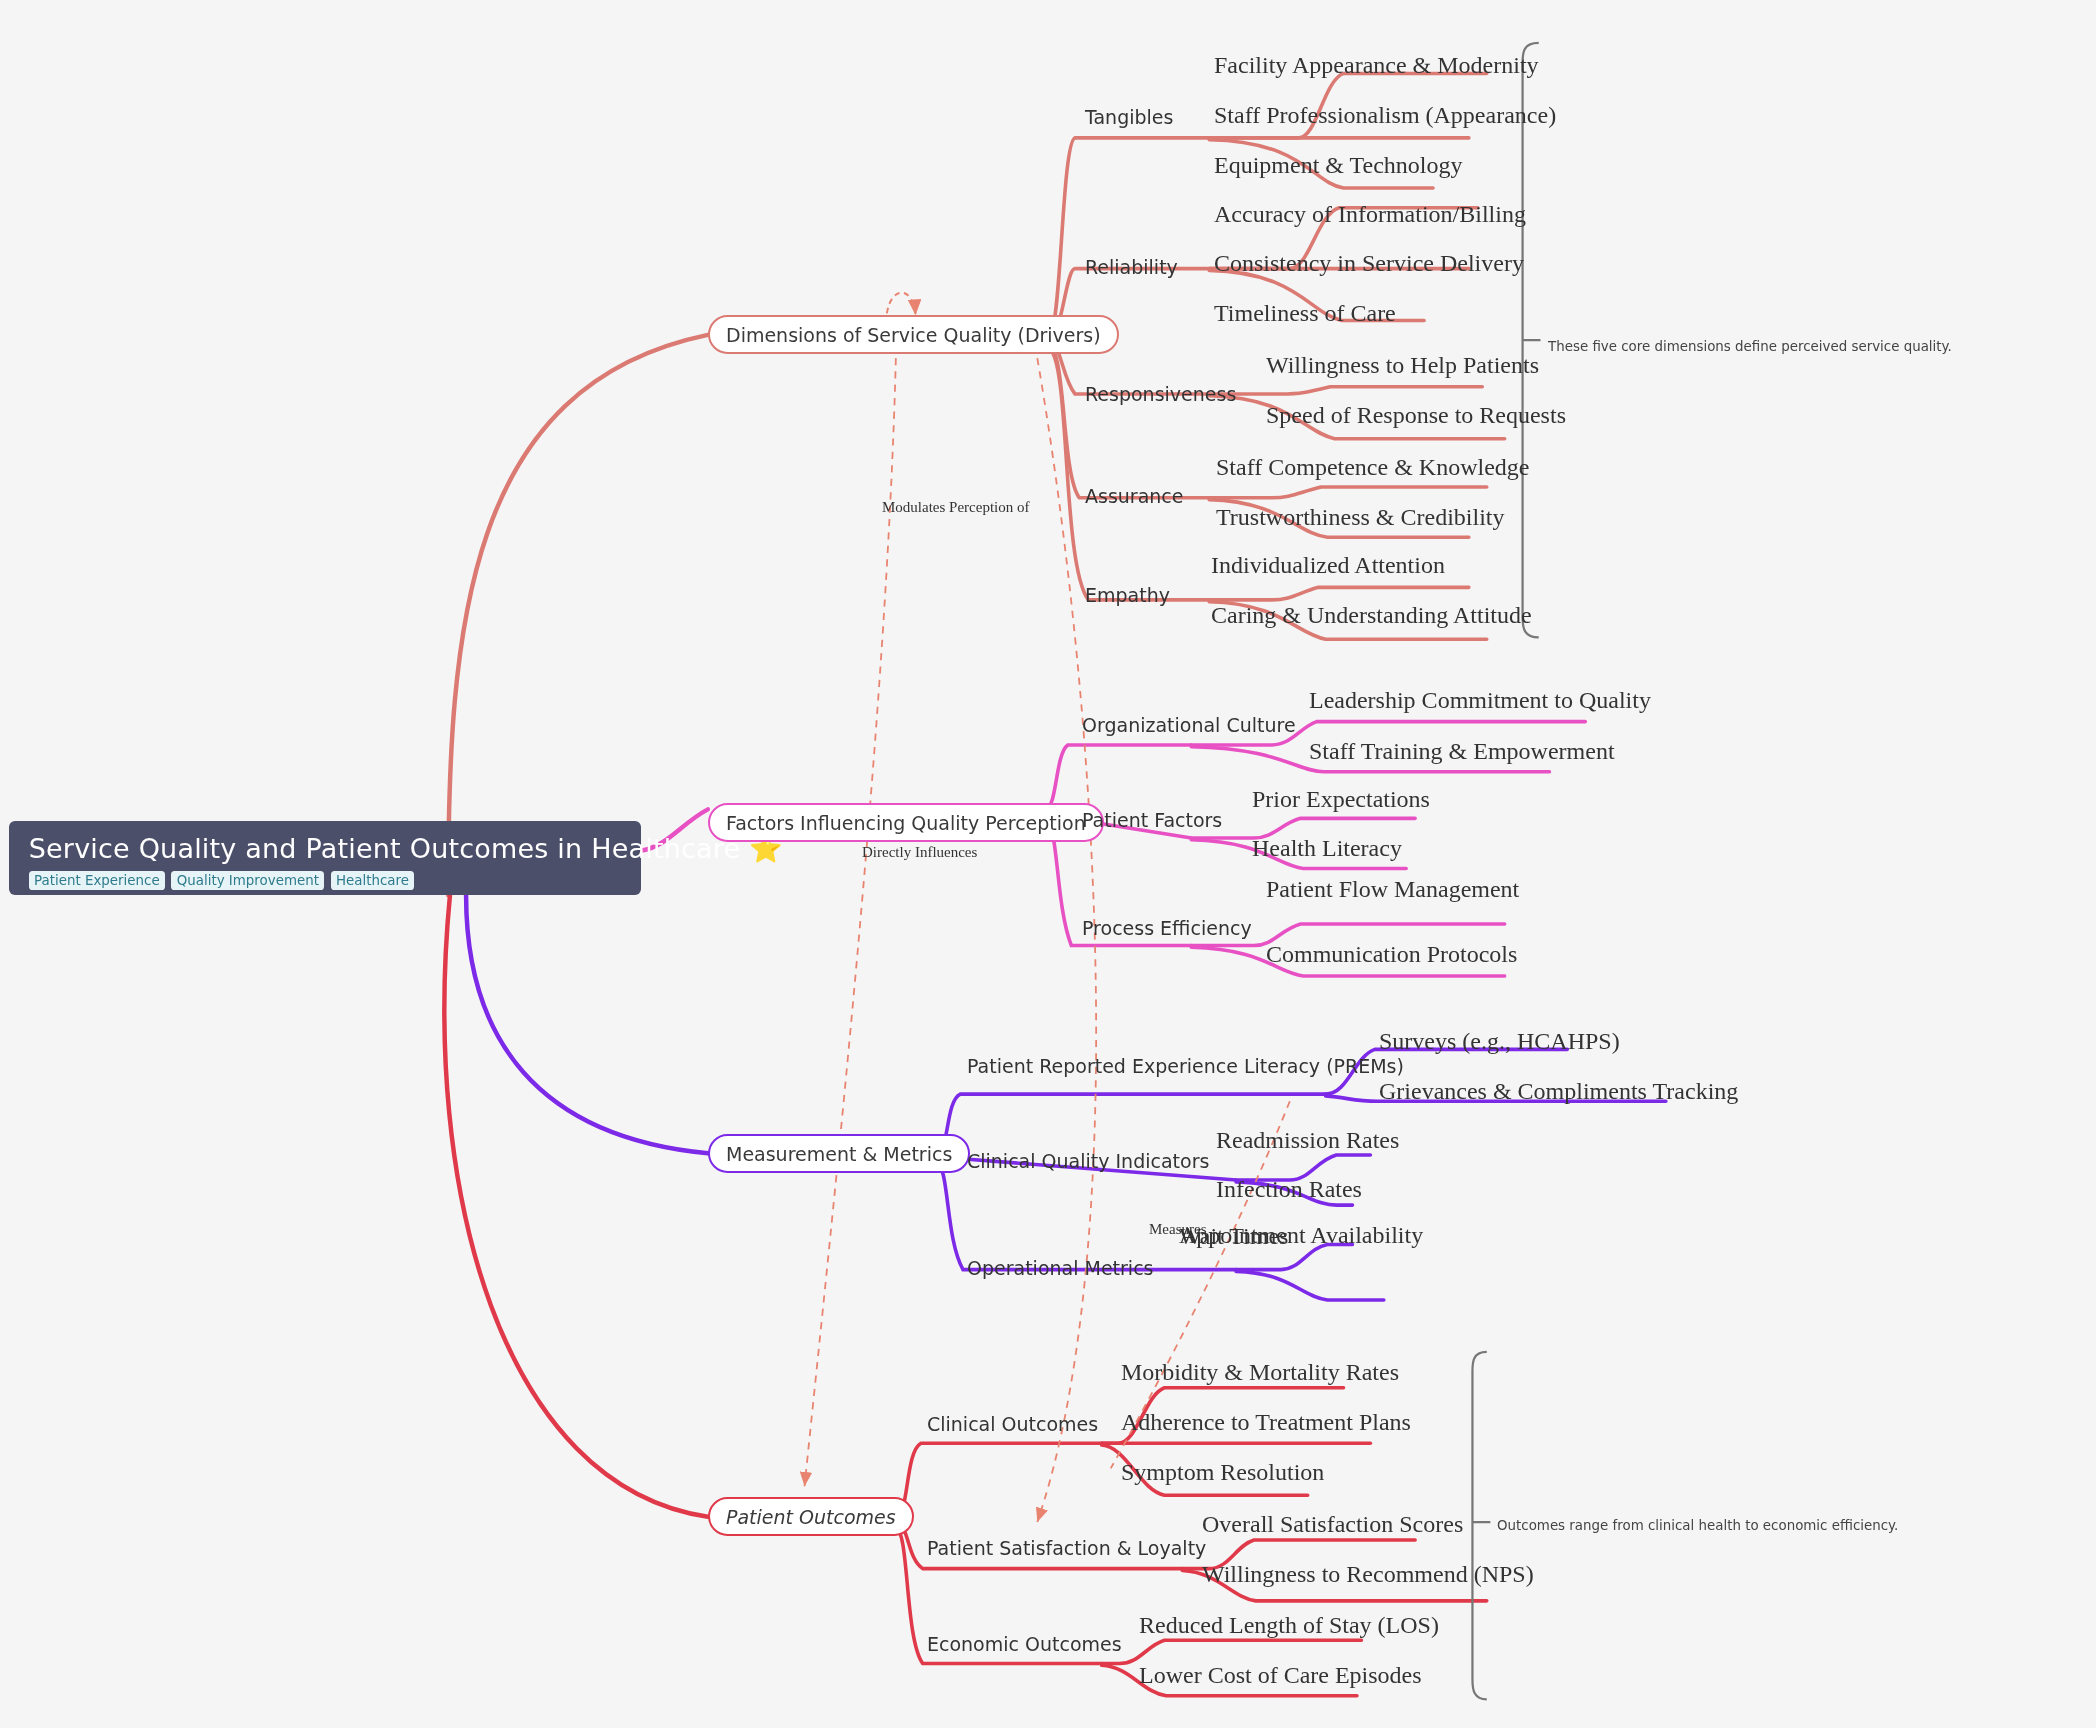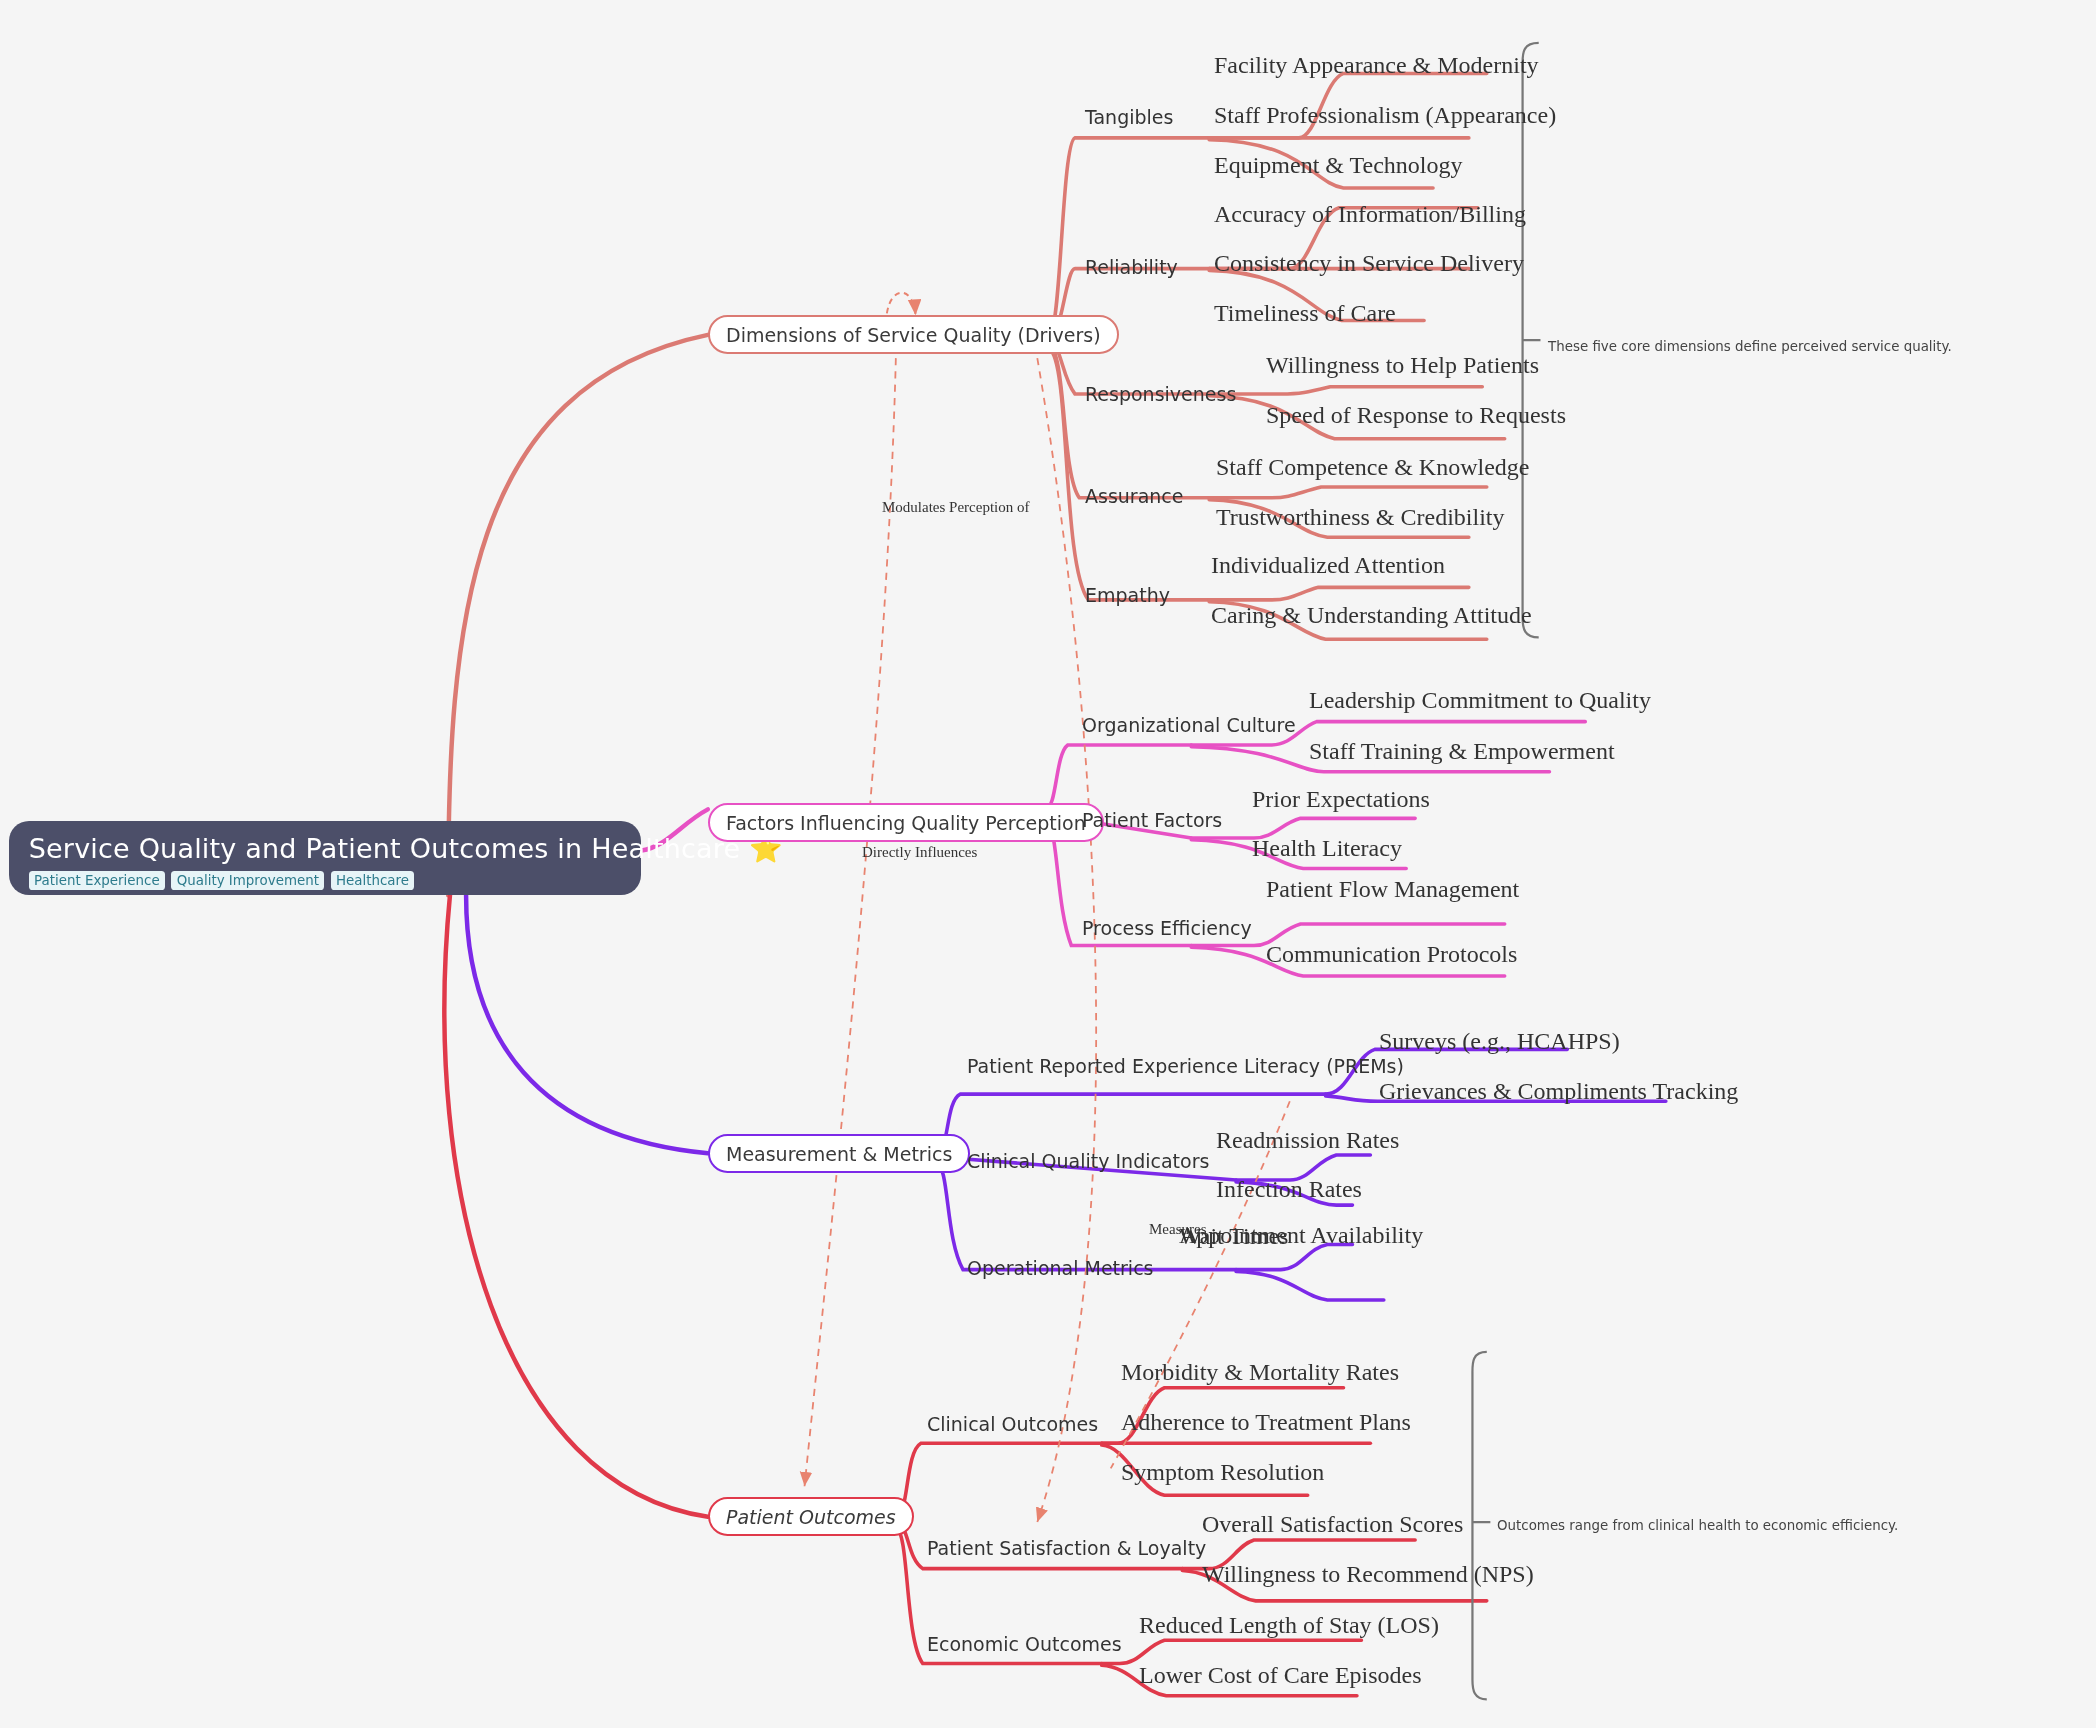--- a/index.html
+++ b/index.html
@@ -5,21 +5,21 @@
   html,body{margin:0;padding:0;background:#f5f5f5;}
   body{font-family:"DejaVu Sans","Liberation Sans",sans-serif;}
   #stage{position:relative;width:2097px;height:1728px;background:#f5f5f5;overflow:hidden;}
   svg#wires{position:absolute;left:0;top:0;width:2097px;height:1728px;pointer-events:none;}
 
   .node{position:absolute;box-sizing:border-box;}
 
   
   #root-node{
     left:9px;top:821px;width:632px;height:74px;
-    background:#4c4f69;border-radius:20px;
+    background:#4c4f69;border-radius:6px;
     padding:11.6px 19.7px 0 19.7px;
   }
   #root-title{
     color:#ffffff;font-size:27px;line-height:32px;white-space:nowrap;
     font-weight:400;letter-spacing:0.2px;
   }
   #root-tags{margin-top:6.3px;display:flex;gap:6.3px;}
   .tag{
     background:#e7f4f7;color:#2d7b8c;font-size:13.4px;line-height:15px;
     padding:1.8px 5.4px 2.7px 5.4px;border-radius:3.6px;white-space:nowrap;

